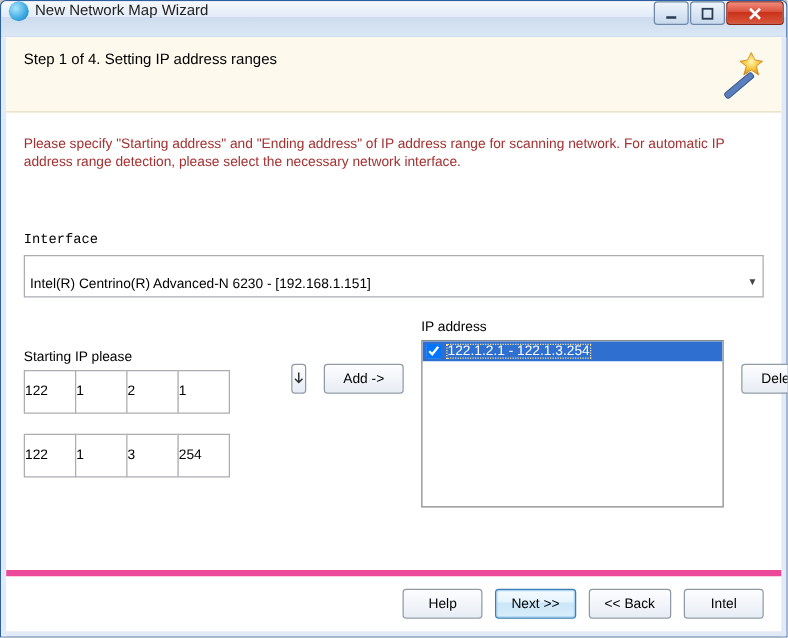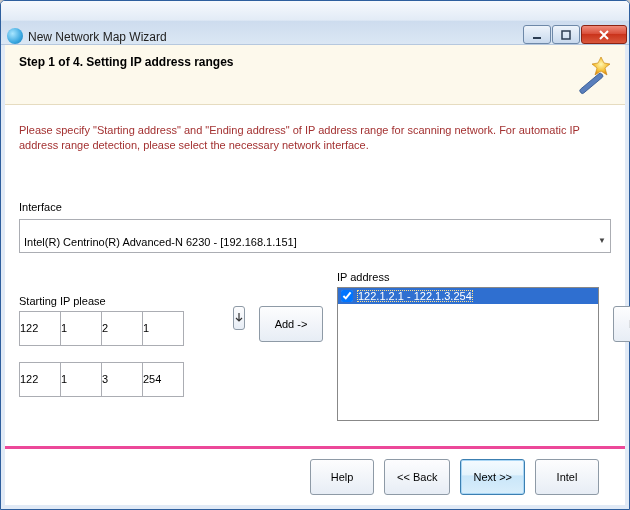--- a/index.html
+++ b/index.html
@@ -15,25 +15,25 @@
     width: 630px;
     height: 510px;
     background: #fff;
     border: 1px solid #2e5f9e;
     border-radius: 5px 5px 0 0;
     display: flex;
     flex-direction: column;
     box-shadow: 0 0 6px rgba(0,0,0,0.3);
   }
   .titlebar {
-    height: 44px;
+    height: 29px;
     background: linear-gradient(to bottom, #f6f9fd 0%, #e2ebf6 45%, #cddcee 46%, #dbe7f4 100%);
     border-bottom: 1px solid #b6c8de;
     display: flex;
-    align-items: flex-end;
+    align-items: flex-start;
     padding: 0 2px 0 6px;
     border-radius: 4px 4px 0 0;
   }
   .titlebar .app-icon {
     width: 16px; height: 16px; margin-right: 5px;
     background: radial-gradient(circle at 35% 35%, #a9e6ff 0%, #3aa7e0 60%, #1676b3 100%);
     border-radius: 50%;
   }
   .titlebar .title { color: #222; font-size: 12px; flex: 1; }
   .win-controls { display: flex; gap: 0; }
@@ -63,42 +63,42 @@
     position: relative;
   }
   .header-band {
     background: #fdf9ec;
     border-bottom: 1px solid #e6dcc0;
     padding: 10px 14px 18px 14px;
     position: relative;
     min-height: 60px;
   }
   .header-band .step-title {
-    font-weight: bold;
+    font-weight: normal;
     font-size: 12px;
     color: #000;
   }
   .wizard-icon {
     position: absolute;
     right: 10px; top: 6px;
     width: 44px; height: 44px;
   }
   .content {
     flex: 1;
     padding: 18px 14px 10px 14px;
     position: relative;
   }
   .instruction {
     color: #a33131;
     font-size: 11px;
     line-height: 1.35;
     margin-bottom: 48px;
   }
   .lbl { color: #000; font-size: 11px; }
-  .interface-row { margin-bottom: 6px; }
+  .interface-row { margin-bottom: 6px; font-family: Liberation Mono, monospace; }
   .combo {
     width: 100%;
     height: 22px;
     border: 1px solid #abadb3;
     background: #fff;
     display: flex; align-items: flex-start;
     padding: 16px 4px;
     font-size: 11px;
     justify-content: space-between;
   }
@@ -122,36 +122,36 @@
   .swap-btn {
     width: 24px; height: 24px;
     border: 1px solid #8e9aa6;
     border-radius: 3px;
     background: linear-gradient(to bottom, #fdfdfe, #e7edf5);
     display: flex; align-items: center; justify-content: center;
     margin-top: 35px;
     cursor: default;
   }
   .btn {
-    height: 36px;
+    height: 24px;
     min-width: 64px;
     padding: 0 12px;
     border: 1px solid #8e9aa6;
     border-radius: 3px;
     background: linear-gradient(to bottom, #fdfdfe, #e7edf5);
     font-size: 11px;
     display: inline-flex; align-items: center; justify-content: center;
     cursor: default;
     color: #000;
   }
   .add-col { margin-top: 35px; }
   .ranges-col { flex: 1; }
   .ranges-label { margin-bottom: 4px; display: block; }
   .listbox {
-    width: 262px; height: 134px;
+    width: 242px; height: 134px;
     border: 1px solid #888;
     background: #fff;
     overflow: auto;
   }
   .list-item {
     display: flex; align-items: center; gap: 4px;
     height: 16px; padding: 0 3px;
     font-size: 11px;
   }
   .list-item.selected {
@@ -161,22 +161,22 @@
   .list-item.selected .rng-text {
     outline: 1px dotted #ffe08a;
     outline-offset: -1px;
     padding: 0 1px;
   }
   .list-item input[type=checkbox] {
     width: 12px; height: 12px; margin: 0;
   }
   .delete-col { margin-top: 35px; }
   .footer {
-    border-top: 3px solid #ec4899;
-    padding: 10px 26px;
+    border-top: 5px solid #ec4899;
+    padding: 10px 14px;
     display: flex;
     justify-content: flex-end;
     gap: 10px;
   }
   .btn.primary {
     border: 1px solid #3c7fb1;
     box-shadow: inset 0 0 0 1px #a9d6f5;
     background: linear-gradient(to bottom, #f5fbff 0%, #e4f3fc 45%, #c9e6f9 46%, #d9eefb 100%);
   }
   .second-ip-block { margin-top: 16px; }
@@ -277,18 +277,18 @@
         </div>
 
         <div class="delete-col">
           <button class="btn">Delete</button>
         </div>
       </div>
     </div>
 
     <div class="footer">
       <button class="btn">Help</button>
+      <button class="btn primary">Next &gt;&gt;</button>
       <button class="btn">&lt;&lt; Back</button>
-      <button class="btn primary">Next &gt;&gt;</button>
       <button class="btn">Intel</button>
     </div>
   </div>
 </div>
 
 </body></html>

